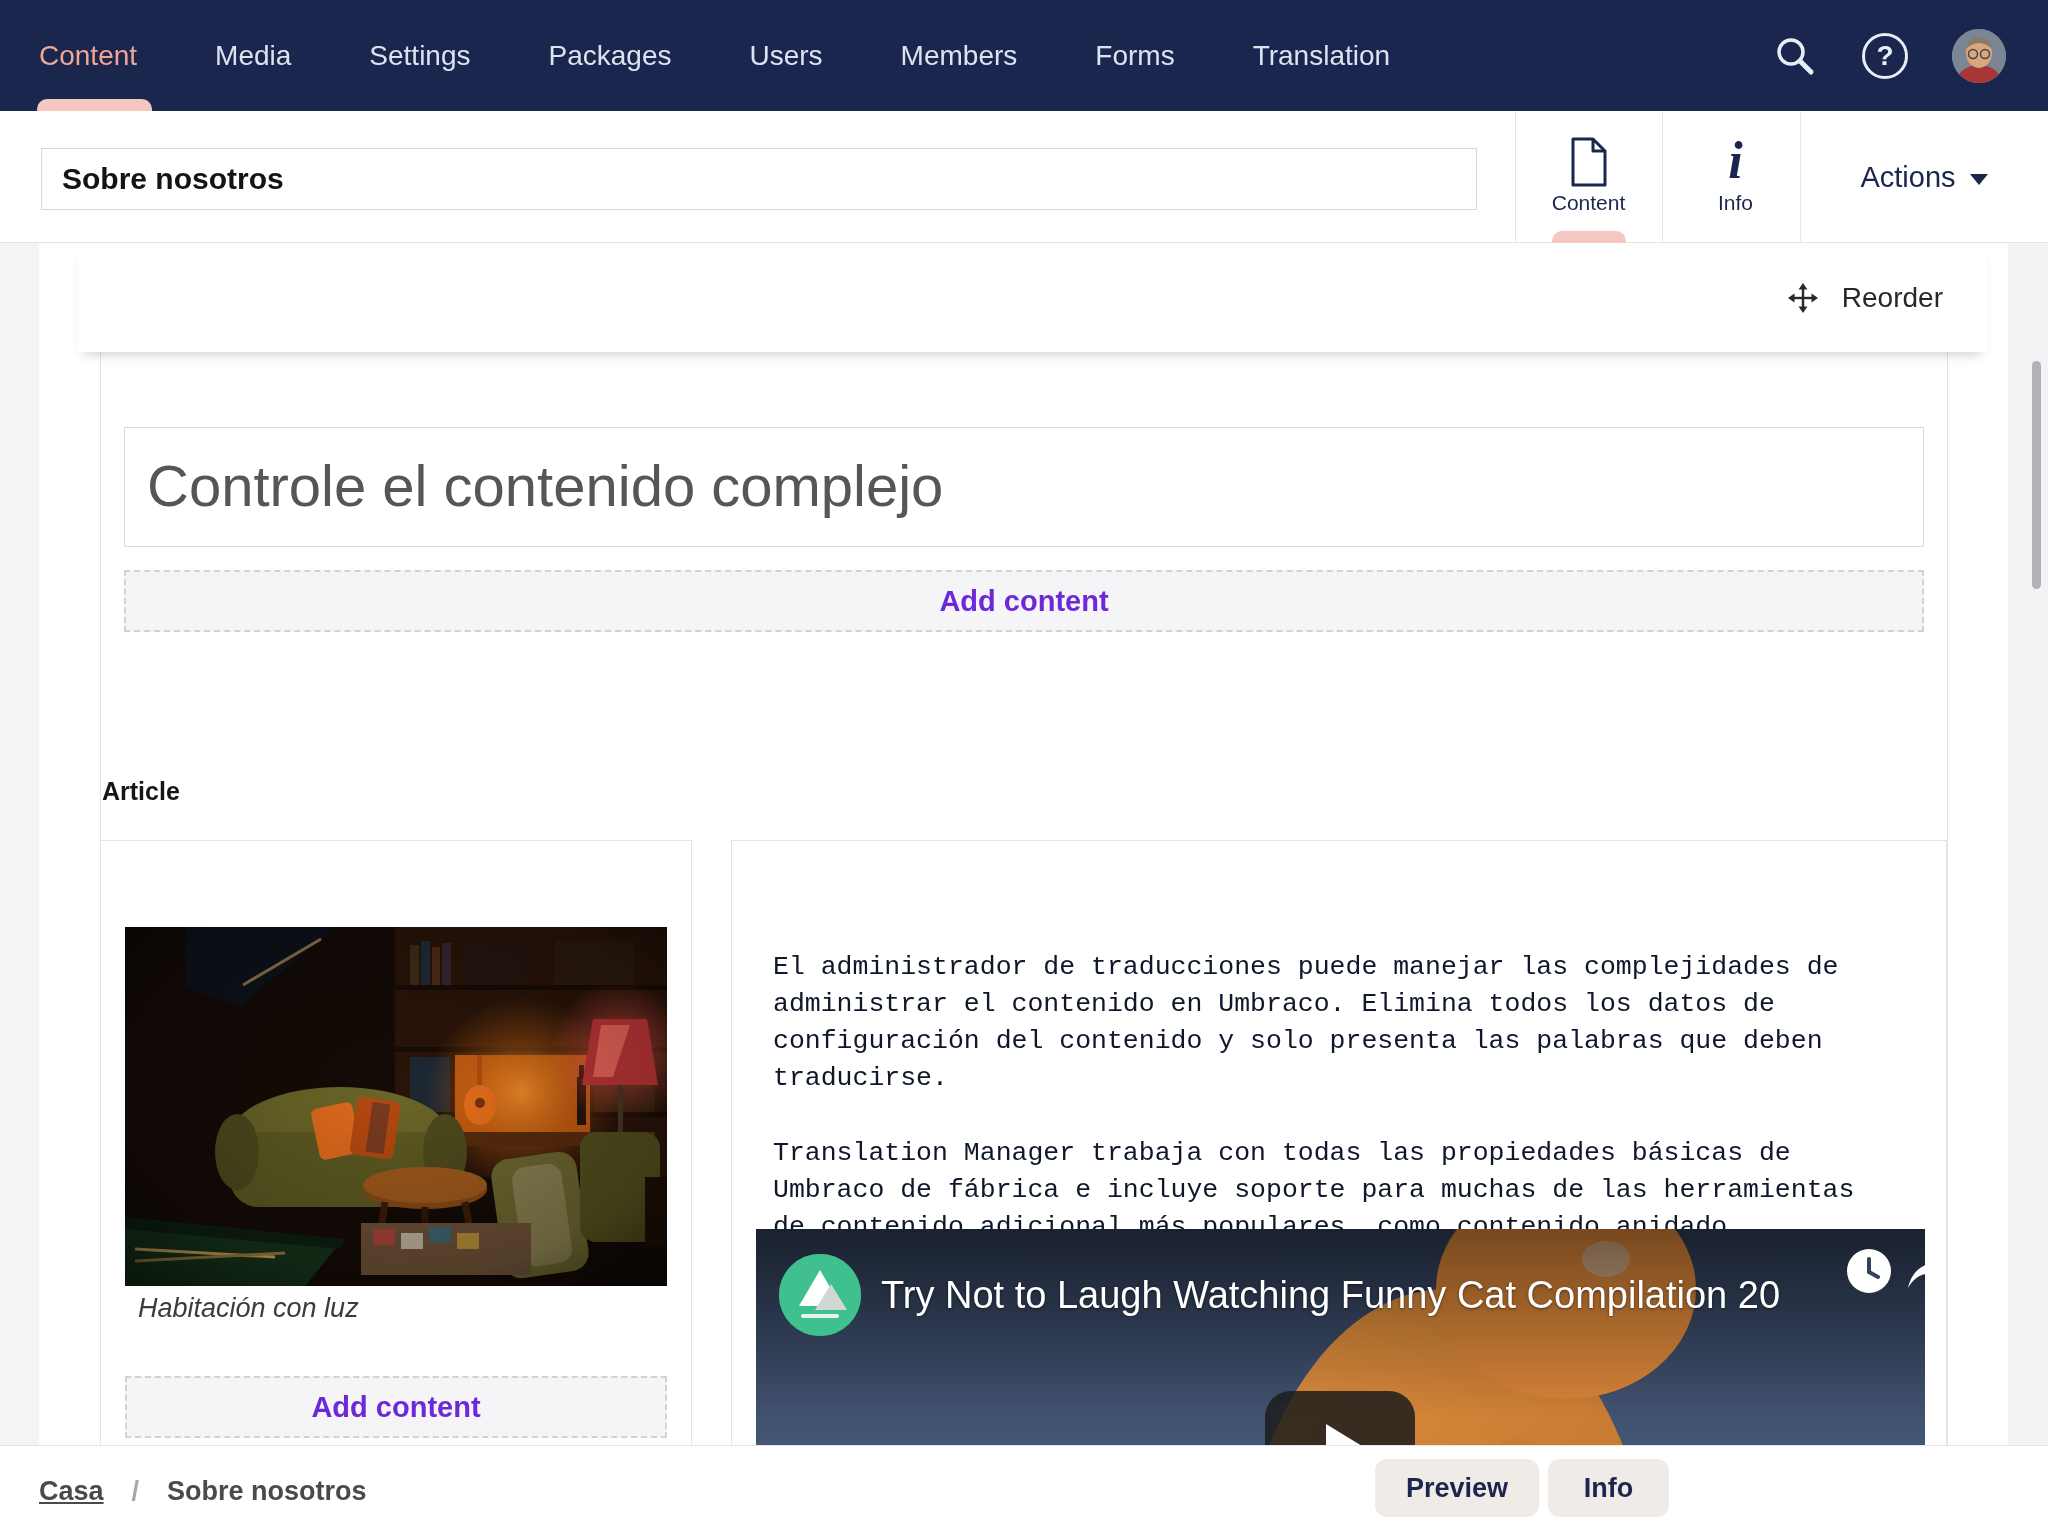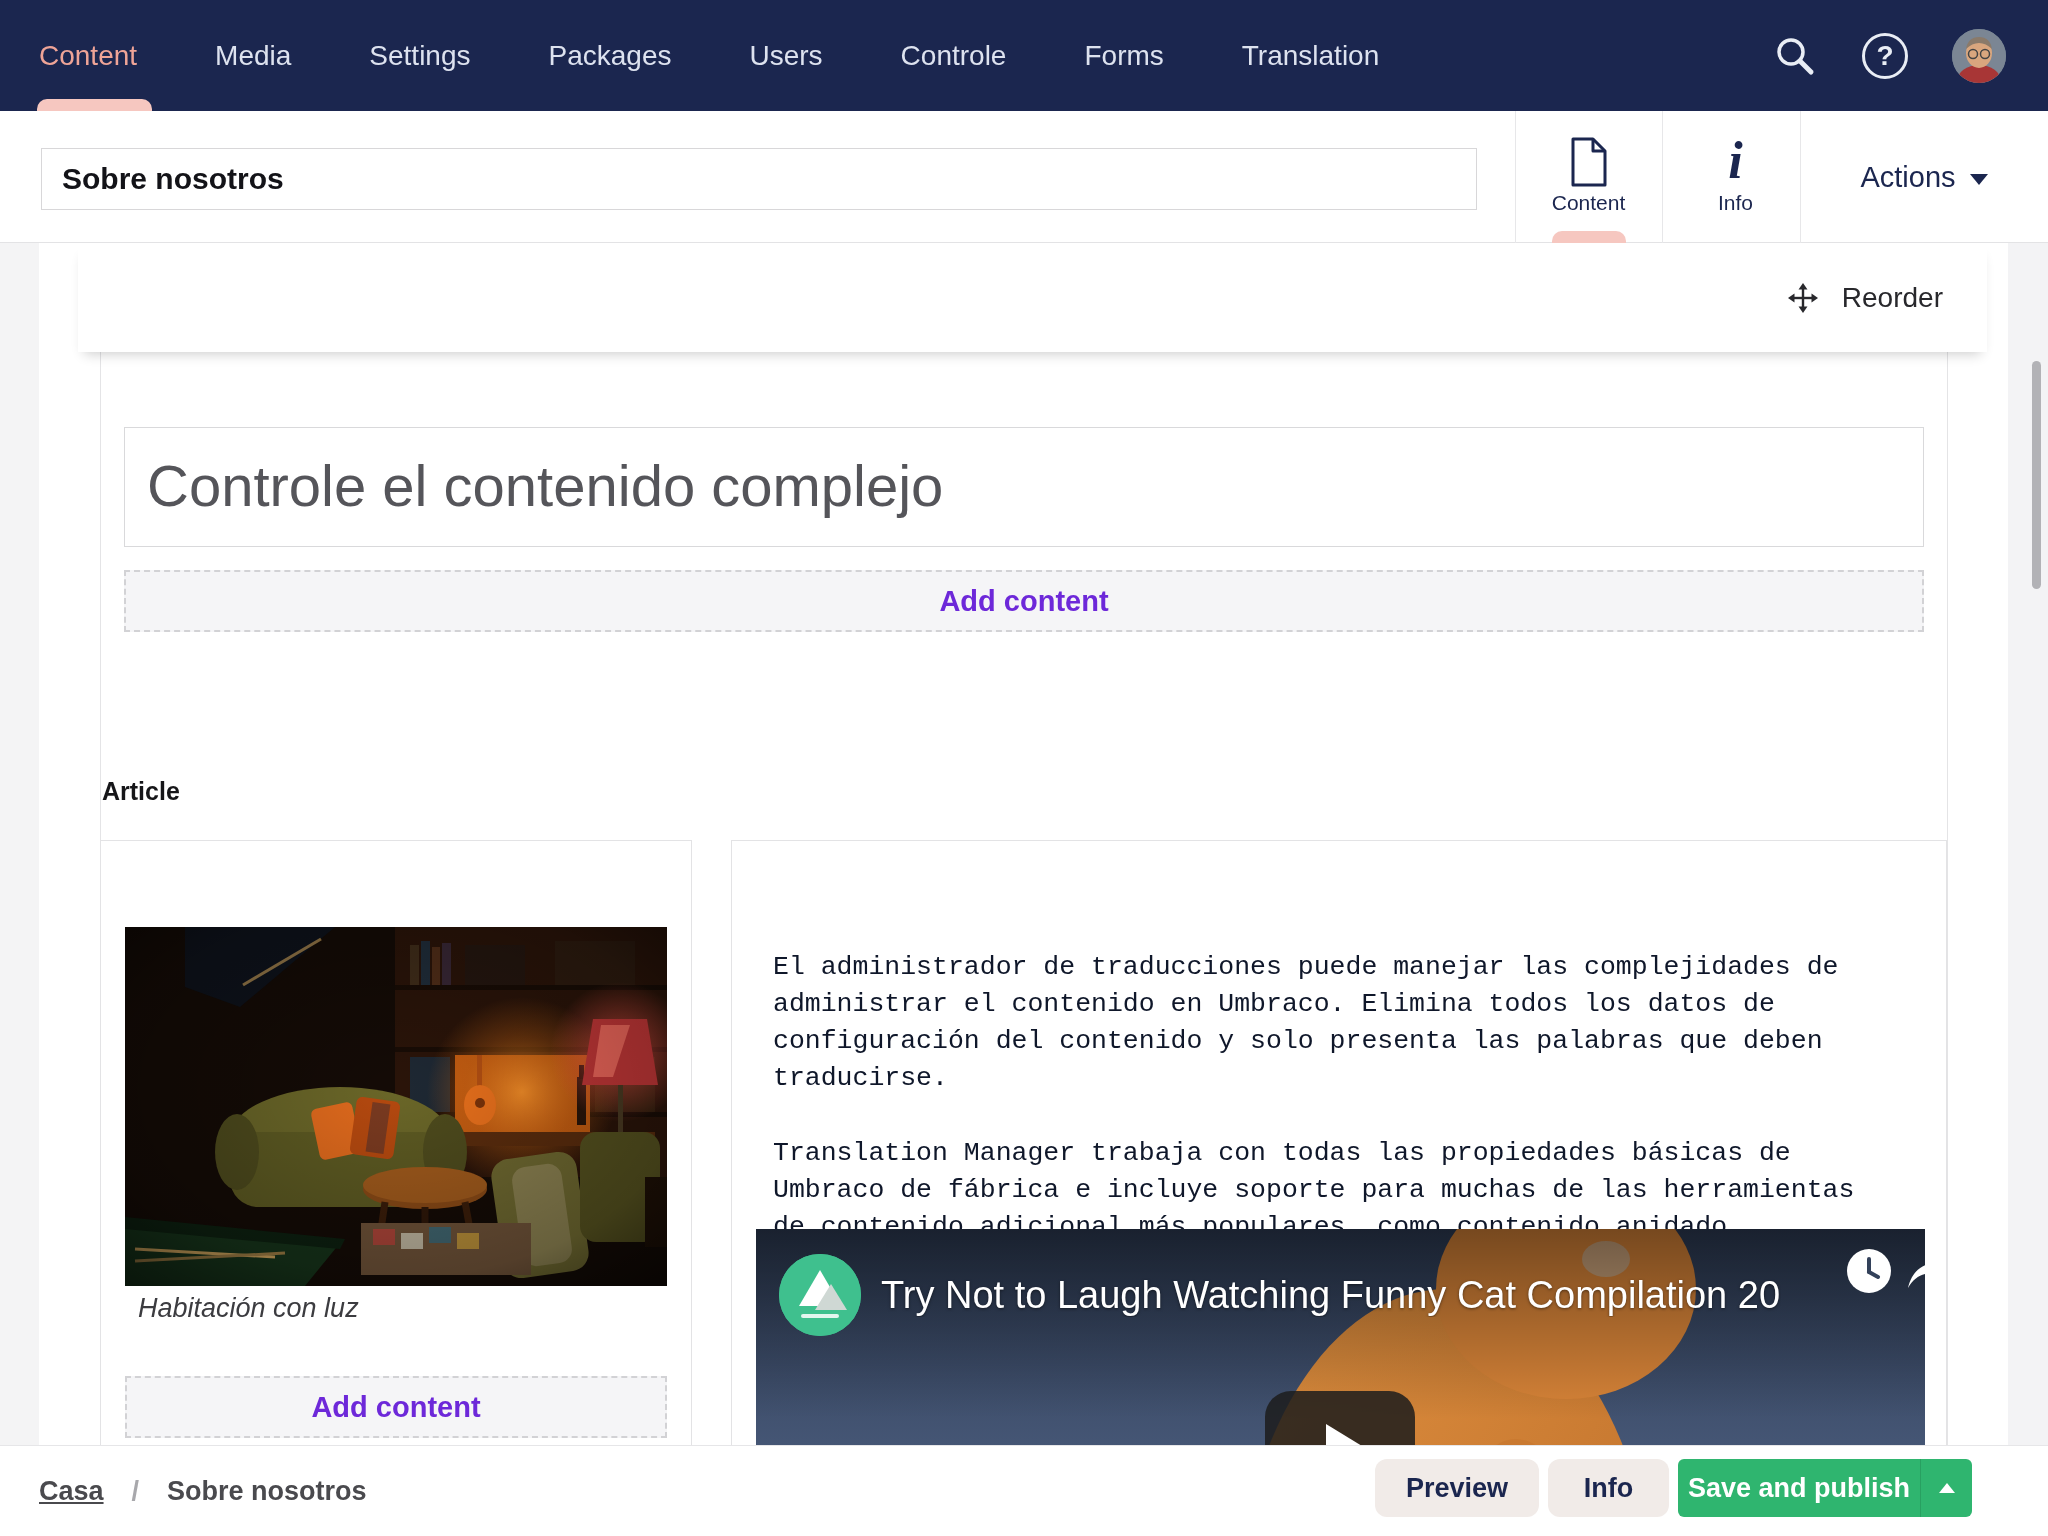--- a/index.html
+++ b/index.html
@@ -133,21 +133,21 @@
 </head>
 <body>
 
 <div class="topnav">
   <div class="navitems">
     <div class="navitem active">Content</div>
     <div class="navitem">Media</div>
     <div class="navitem">Settings</div>
     <div class="navitem">Packages</div>
     <div class="navitem">Users</div>
-    <div class="navitem">Controle</div>
+    <div class="navitem">Members</div>
     <div class="navitem">Forms</div>
     <div class="navitem">Translation</div>
   </div>
   <div class="nav-pill"></div>
   <div class="topnav-right">
     <svg width="46" height="46" viewBox="0 0 46 46">
       <circle cx="19" cy="19" r="12" fill="none" stroke="#e9edf5" stroke-width="3.5"></circle>
       <line x1="28" y1="28" x2="39" y2="39" stroke="#e9edf5" stroke-width="5" stroke-linecap="round"></line>
     </svg>
     <div class="help-circle">?</div>
@@ -380,19 +380,13 @@
 </div>
 
 <div class="footer">
   <div class="crumbs">
     <span class="link">Casa</span>
     <span class="sep">/</span>
     <span>Sobre nosotros</span>
   </div>
   <button class="btn plain preview">Preview</button>
   <button class="btn plain save">Info</button>
-  <div class="sp-group">
-    <div class="sp-main">Save and publish</div>
-    <div class="sp-caret">
-      <div class="caret-up"></div>
-    </div>
-  </div>
 </div>
 
 </body></html>

